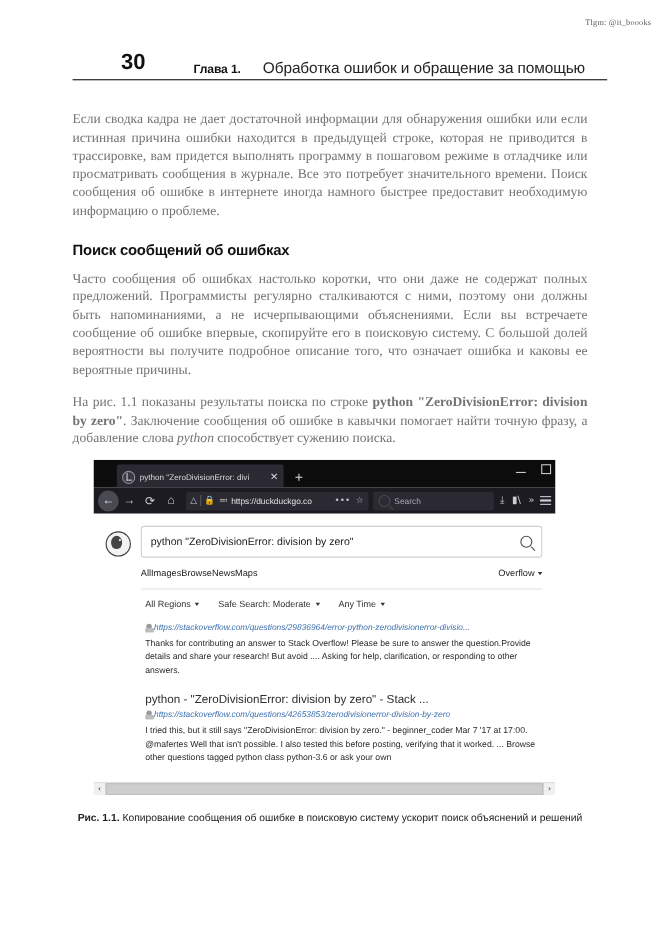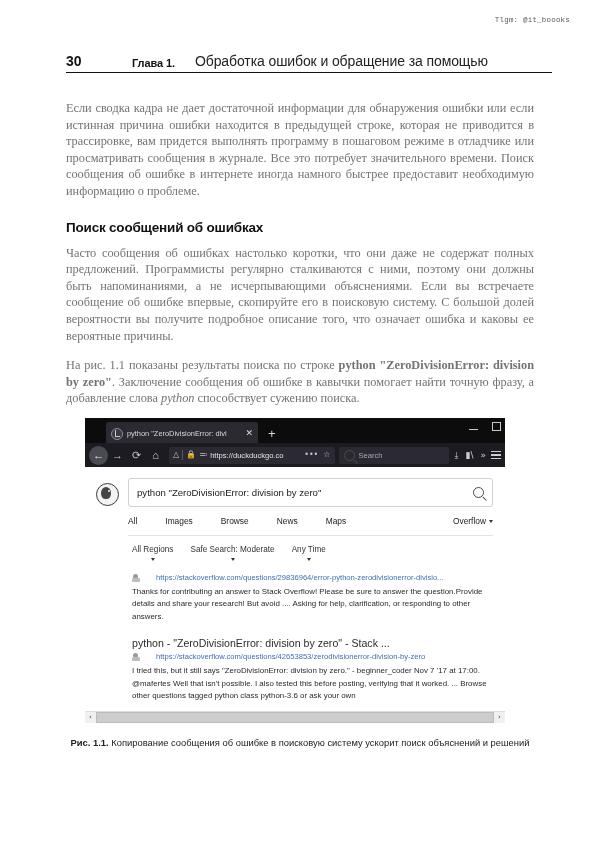--- a/index.html
+++ b/index.html
@@ -13,44 +13,45 @@
     position: relative;
     font-family: "Liberation Serif", "DejaVu Serif", serif;
     color: #1a1a1a;
     overflow: hidden;
   }
 
   
   .watermark {
     position: absolute;
     top: 16px;
-    right: 30px;
-    font-family: Liberation Mono, monospace;
+    right: 8px;
+    font-family: Liberation Serif, serif;
     font-size: 7.5px;
     color: #5a5a5a;
     letter-spacing: 0.2px;
   }
 
   .running-head {
     position: absolute;
     top: 47px;
     left: 66px;
     right: 48px;
     height: 22px;
     display: flex;
     align-items: flex-end;
     border-bottom: 1.6px solid #111;
     padding-bottom: 3px;
   }
   .folio {
     font-family: "Liberation Sans", sans-serif;
     font-weight: bold;
-    font-size: 14px;
+    font-size: 20px;
     color: #111;
     width: 66px;
+    margin-left: 44px;
   }
   .chapter-label {
     font-family: "Liberation Sans", sans-serif;
     font-weight: bold;
     font-size: 11px;
     color: #111;
     margin-right: 20px;
     letter-spacing: -0.1px;
   }
   .chapter-title {
@@ -350,21 +351,21 @@
     position: absolute;
     right: -3.5px; bottom: -2.5px;
     width: 4.5px; height: 1.4px;
     background: #4a4a4a;
     transform: rotate(45deg);
   }
   .ddg-tabs {
     display: flex;
     align-items: center;
     margin-top: 9px;
-    gap: 28px;
+    gap: 0;
   }
   .ddg-tabs .t {
     font-size: 8.4px;
     color: #222;
   }
   .ddg-tabs .spacer { flex: 1 1 auto; }
   .ddg-settings {
     font-size: 8.4px;
     color: #222;
     display: flex;
@@ -389,39 +390,39 @@
     align-items: center;
     gap: 17px;
     padding: 9px 12px 0 47px;
   }
   .filters .f {
     font-size: 8.2px;
     color: #333;
     display: flex;
     align-items: center;
     gap: 4px;
-    flex-direction: column;
   }
 
   .results {
     padding: 12px 12px 0 47px;
   }
   .result { margin-bottom: 14px; }
   .res-title {
     font-size: 10.6px;
     color: #2c2c2c;
     margin-bottom: 3px;
     white-space: nowrap;
     overflow: hidden;
   }
   .res-urlrow {
     display: flex;
     align-items: center;
-    gap: 16px;
+    gap: 0;
     margin-bottom: 4px;
+    font-style: italic;
   }
   .res-favicon {
     width: 8px; height: 8px;
     flex: 0 0 auto;
     position: relative;
   }
   .res-favicon::before {
     content: "";
     position: absolute;
     left: 1px; top: 0;
@@ -611,21 +612,21 @@
           </div>
           <div class="res-snip">Thanks for contributing an answer to Stack Overflow! Please be sure to answer the question.Provide details and share your research! But avoid .... Asking for help, clarification, or responding to other answers.</div>
         </div>
 
         <div class="result">
           <div class="res-title">python - "ZeroDivisionError: division by zero" - Stack ...</div>
           <div class="res-urlrow">
             <span class="res-favicon"></span>
             <span class="res-url">https://stackoverflow.com/questions/42653853/zerodivisionerror-division-by-zero</span>
           </div>
-          <div class="res-snip">I tried this, but it still says "ZeroDivisionError: division by zero." - beginner_coder Nov 7 '17 at 17:00. @mafertes Well that isn't possible. I also tested this before posting, verifying that it worked. ... Browse other questions tagged python class python-3.6 or ask your own</div>
+          <div class="res-snip">I tried this, but it still says "ZeroDivisionError: division by zero." - beginner_coder Mar 7 '17 at 17:00. @mafertes Well that isn't possible. I also tested this before posting, verifying that it worked. ... Browse other questions tagged python class python-3.6 or ask your own</div>
         </div>
 
       </div>
 
       <div class="hscroll">
         <span class="arrow">‹</span>
         <span class="thumb"></span>
         <span class="arrow">›</span>
       </div>
 

